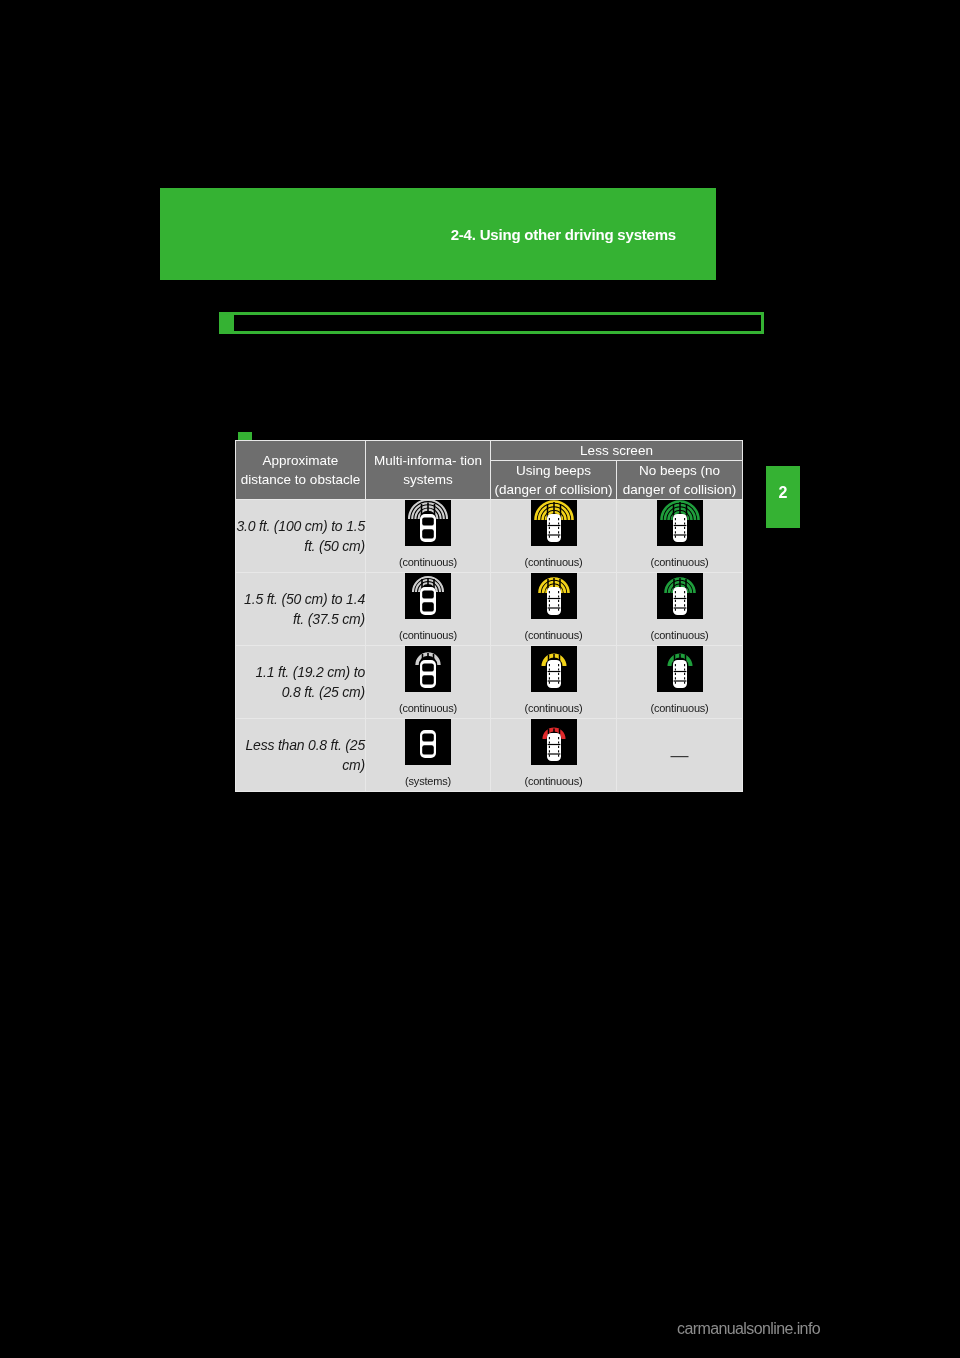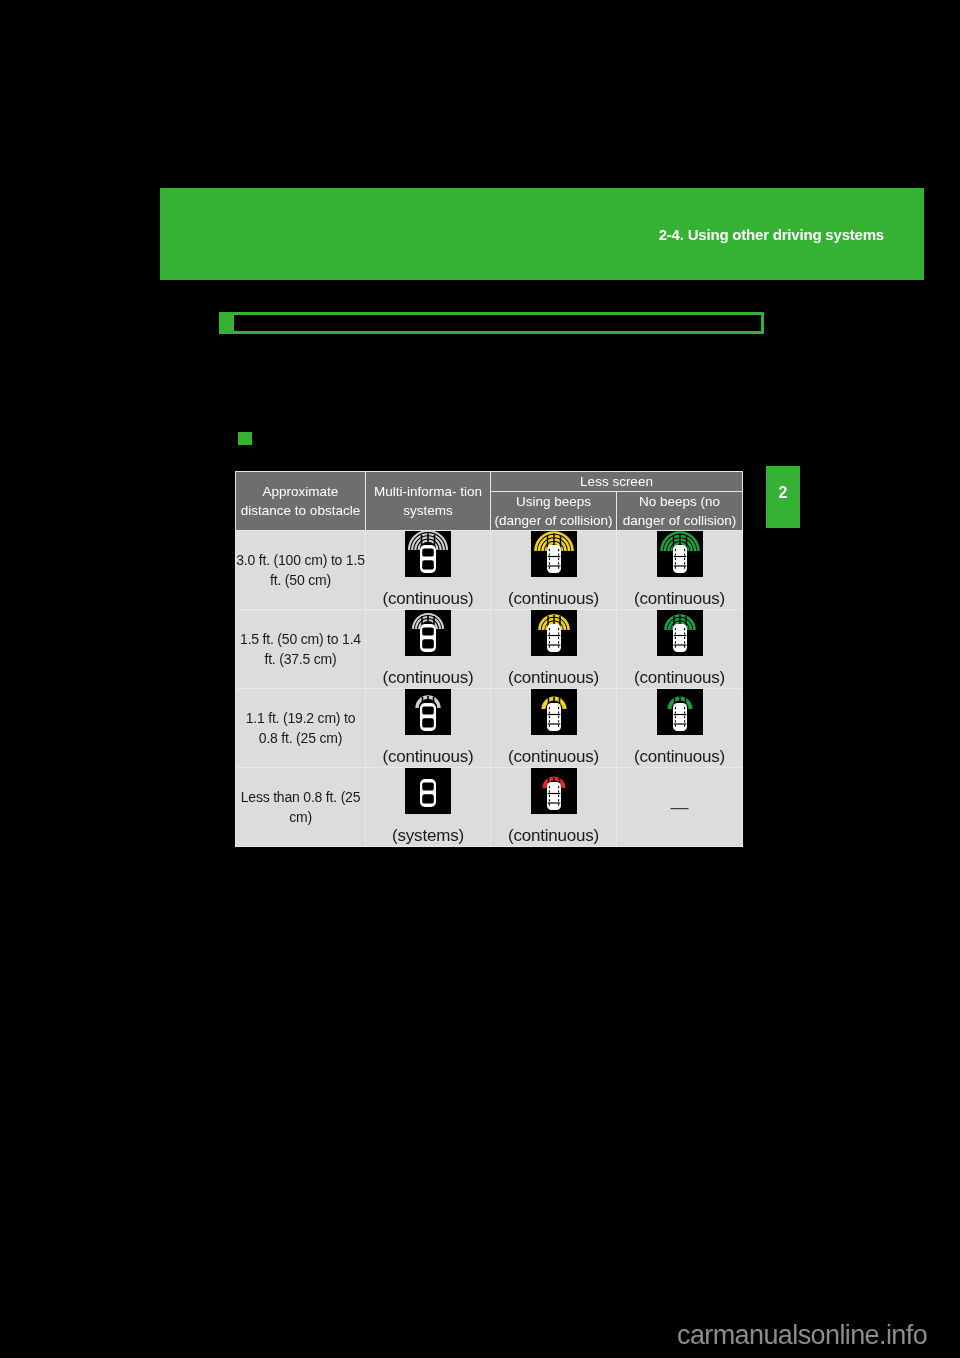--- a/index.html
+++ b/index.html
@@ -13,21 +13,21 @@
     position: relative;
     font-family: "Liberation Sans", sans-serif;
     overflow: hidden;
   }
 
   
   .header-banner {
     position: absolute;
     left: 160px;
     top: 188px;
-    width: 764px;
+    width: 556px;
     height: 92px;
     background: #35B233;
     box-sizing: border-box;
   }
   .header-banner-title {
     position: absolute;
     right: 40px;
     top: 38px;
     color: #ffffff;
     font-size: 15px;
@@ -82,21 +82,21 @@
     text-align: center;
     color: #ffffff;
     font-size: 16px;
     font-weight: bold;
   }
 
   
   .spec-table {
     position: absolute;
     left: 235px;
-    top: 471px;
+    top: 440px;
     width: 507px;
     border-collapse: collapse;
     table-layout: fixed;
     background: #0f172a;
   }
   .spec-table td, .spec-table th {
     border: 1px solid #e8e8e8;
     padding: 0;
     vertical-align: middle;
   }
@@ -110,31 +110,32 @@
     padding: 4px 2px;
   }
   .body-cell {
     background: #dcdcdc;
     color: #1a1a1a;
     font-size: 14px;
     line-height: 20px;
   }
   .dist-cell {
     padding: 6px 0 6px 12px;
-    text-align: center;
+    text-align: right;
     letter-spacing: -0.2px;
+    font-style: italic;
   }
   .icon-cell {
     text-align: center;
     padding: 6px 2px 5px 2px;
   }
   .icon-caption {
     display: block;
-    margin-top: 7px;
-    font-size: 17px;
+    margin-top: 1px;
+    font-size: 11px;
     letter-spacing: -0.2px;
   }
   .dash-cell {
     text-align: center;
     font-size: 18px;
     color: #3a3a3a;
   }
 
   
   .col-dist  { width: 130px; }
@@ -143,21 +144,21 @@
   .col-nobeep{ width: 126px; }
 
   .sensor-icon { display: inline-block; vertical-align: top; }
 
   
   .watermark {
     position: absolute;
     left: 677px;
     top: 1320px;
     color: #8c8c8c;
-    font-size: 27px;
+    font-size: 16px;
     letter-spacing: -0.6px;
     white-space: nowrap;
   }
 </style>
 </head>
 <body>
 
 <div class="header-banner">
   <div class="header-banner-title">2-4. Using other driving systems</div>
 </div>

